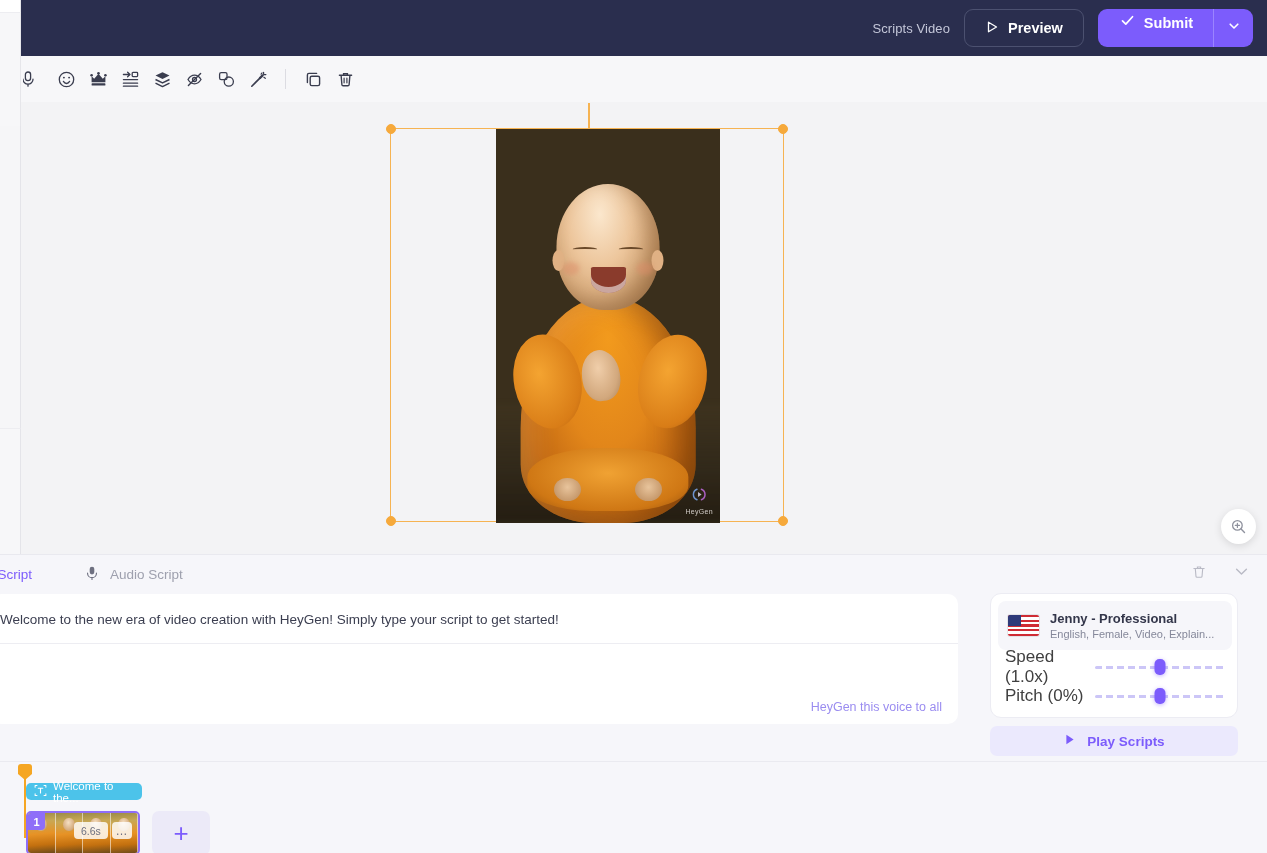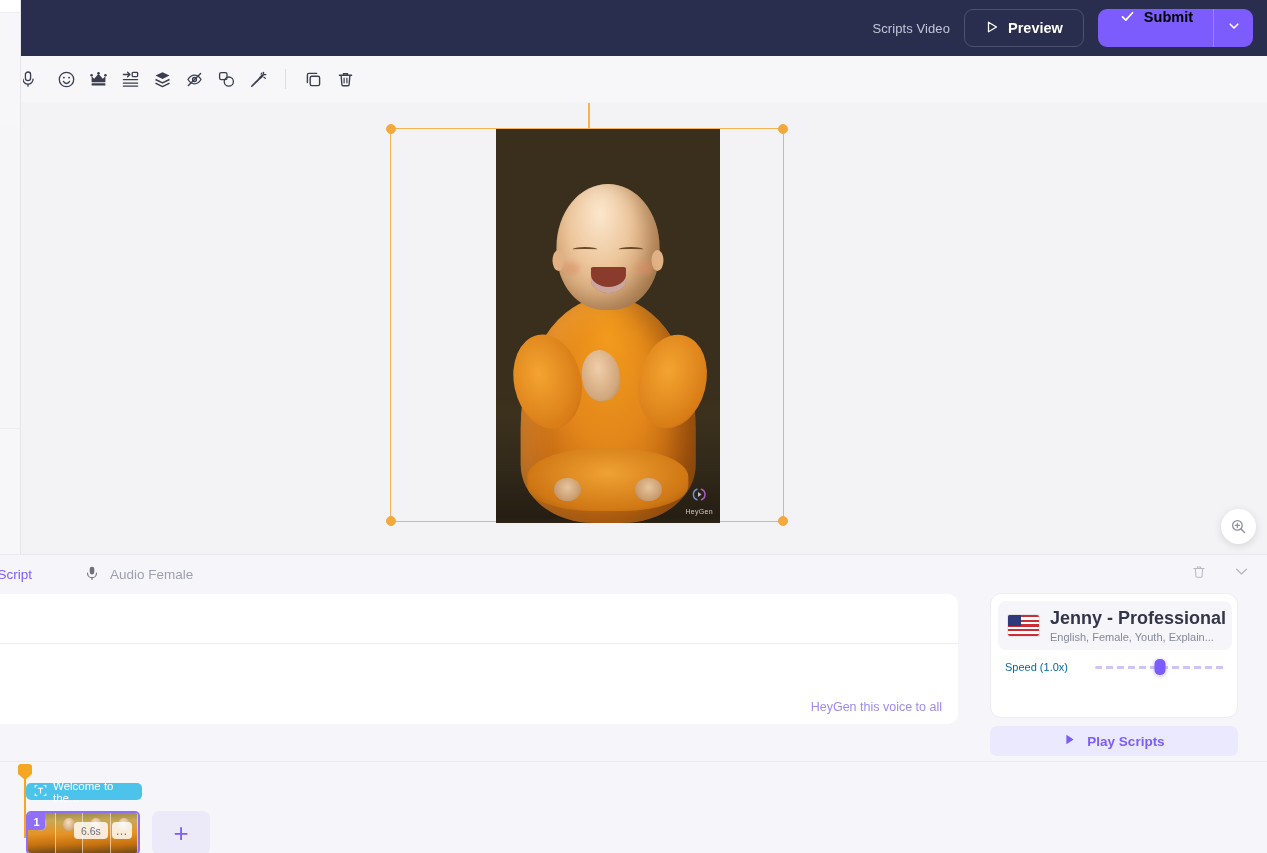--- a/index.html
+++ b/index.html
@@ -45,23 +45,23 @@
     border:1px solid #4c5170; border-radius:9px;
     color:#ffffff; font-size:14.5px; font-weight:700;
     background:transparent; cursor:pointer;
   }
   #submit-group {
     display:flex; align-items:center;
     height:38px; border-radius:9px; overflow:hidden;
     background:#7c5cfc; cursor:pointer;
   }
   #submit-btn {
-    display:flex; align-items:flex-start; gap:9px;
+    display:flex; align-items:flex-end; gap:9px;
     height:100%; padding:0 20px 16px 22px;
-    color:#000000; font-size:14.5px; font-weight:700; background:transparent;
+    color:#ffffff; font-size:14.5px; font-weight:700; background:transparent;
     border:none; cursor:pointer;
   }
   #submit-caret {
     width:40px; height:100%; display:flex; align-items:center; justify-content:center;
     border-left:1px solid #9b84ff; cursor:pointer;
   }
 
   
   #toolbar {
     position:absolute; left:21px; top:56px; width:1246px; height:46px;
@@ -244,27 +244,27 @@
     display:flex; align-items:center; gap:11px; padding-left:10px;
   }
   #flag {
     width:31px; height:21px; border-radius:2px; overflow:hidden;
     position:relative; flex:0 0 auto; box-shadow:0 0 0 1px rgba(0,0,0,.07);
   }
   #flag .stripes { position:absolute; inset:0;
     background:repeating-linear-gradient(180deg,#cf2c35 0 2.33px,#ffffff 2.33px 4.66px); }
   #flag .canton { position:absolute; left:0; top:0; width:13px; height:11.3px;
     background:#2e3a7a; }
-  .voice-name { font-size:18px; font-weight:700; color:#33364a; }
+  .voice-name { font-size:13px; font-weight:700; color:#33364a; }
   .voice-desc { font-size:11px; color:#85889a; margin-top:2px; }
   .slider-row {
     position:absolute; left:14px; width:224px; height:22px;
     display:flex; align-items:center;
   }
-  .slider-row .lbl { font-size:11px; color:#0369a1; width:90px; }
+  .slider-row .lbl { font-size:17px; color:#404040; width:90px; }
   .track {
     position:relative; flex:1; height:3px; margin-right:4px;
     background:repeating-linear-gradient(90deg,#ccc6f7 0 7px,transparent 7px 11px);
     border-radius:2px;
   }
   .knob {
     position:absolute; top:50%; left:50%;
     width:11px; height:16px; border-radius:5px;
     background:#7c5cfc; transform:translate(-50%,-50%);
     box-shadow:0 1px 4px rgba(124,92,252,.45);
@@ -516,64 +516,71 @@
 
   <div id="script-tabs">
     <span id="tab-text">t Script</span>
     <div id="tab-audio">
       <span>
         <svg width="16" height="16" viewBox="0 0 18 18" fill="none">
           <rect x="6.4" y="2" width="5.2" height="8.6" rx="2.6" fill="#6e7080"></rect>
           <path d="M4 9.2a5 5 0 0010 0M9 14.2V16.2" stroke="#6e7080" stroke-width="1.3" stroke-linecap="round"></path>
         </svg>
       </span>
-      <span>Audio Female</span>
+      <span>Audio Script</span>
     </div>
 
     <div id="script-actions">
       <span style="cursor:pointer;display:flex;">
         <svg width="16" height="16" viewBox="0 0 19 19" fill="none">
           <path d="M3.4 5.3h12.2M7.6 5.3V3.6h3.8v1.7" stroke="#b9bac5" stroke-width="1.3" stroke-linecap="round"></path>
           <path d="M5.1 5.3l.8 9.4c.05.6.6 1.1 1.2 1.1h4.8c.6 0 1.15-.5 1.2-1.1l.8-9.4" stroke="#b9bac5" stroke-width="1.3" stroke-linejoin="round"></path>
         </svg>
       </span>
       <span style="cursor:pointer;display:flex;">
         <svg width="17" height="17" viewBox="0 0 17 17" fill="none">
           <path d="M3.6 6.2L8.5 11l4.9-4.8" stroke="#b9bac5" stroke-width="1.4" stroke-linecap="round" stroke-linejoin="round"></path>
         </svg>
       </span>
     </div>
   </div>
 
   <div id="script-card">
+    <div id="script-text">Welcome to the new era of video creation with HeyGen! Simply type your script to get started!</div>
     <div id="script-divider"></div>
     <span id="apply-voice">HeyGen this voice to all</span>
   </div>
 
 </div>
 
 <div id="voice-card">
   <div id="voice-head">
     <span id="flag">
       <span class="stripes"></span>
         <span class="canton"></span>
     </span>
     <span>
       <div class="voice-name">Jenny - Professional</div>
-      <div class="voice-desc">English, Female, Youth, Explain...</div>
+      <div class="voice-desc">English, Female, Video, Explain...</div>
     </span>
   </div>
 
   <div class="slider-row" style="top:62px;">
     <span class="lbl">Speed (1.0x)</span>
     <span class="track">
       <span class="knob"></span>
     </span>
   </div>
 
+  <div class="slider-row" style="top:91px;">
+    <span class="lbl">Pitch (0%)</span>
+    <span class="track">
+      <span class="knob"></span>
+    </span>
+  </div>
 </div>
 
 <div id="play-scripts">
   <span>
     <svg width="13" height="13" viewBox="0 0 13 13" fill="none">
       <path d="M3.4 1.8v9.4l7.2-4.7-7.2-4.7z" fill="#7c5cfc"></path>
     </svg>
   </span>
   <span>Play Scripts</span>
 </div>

